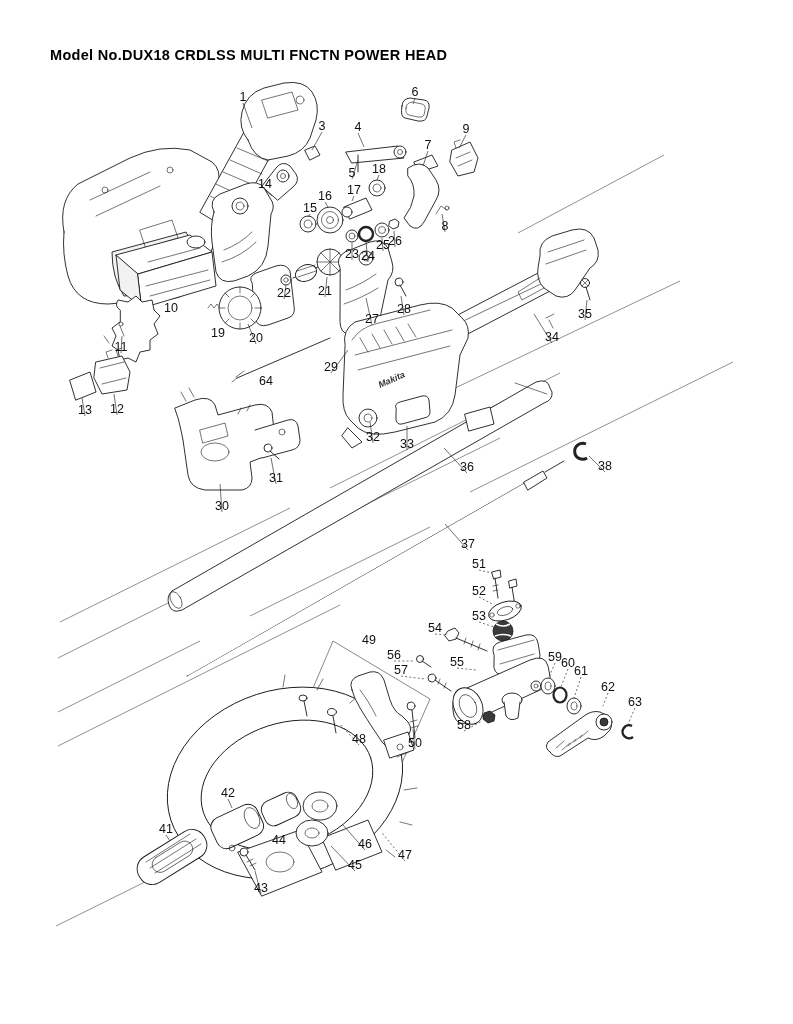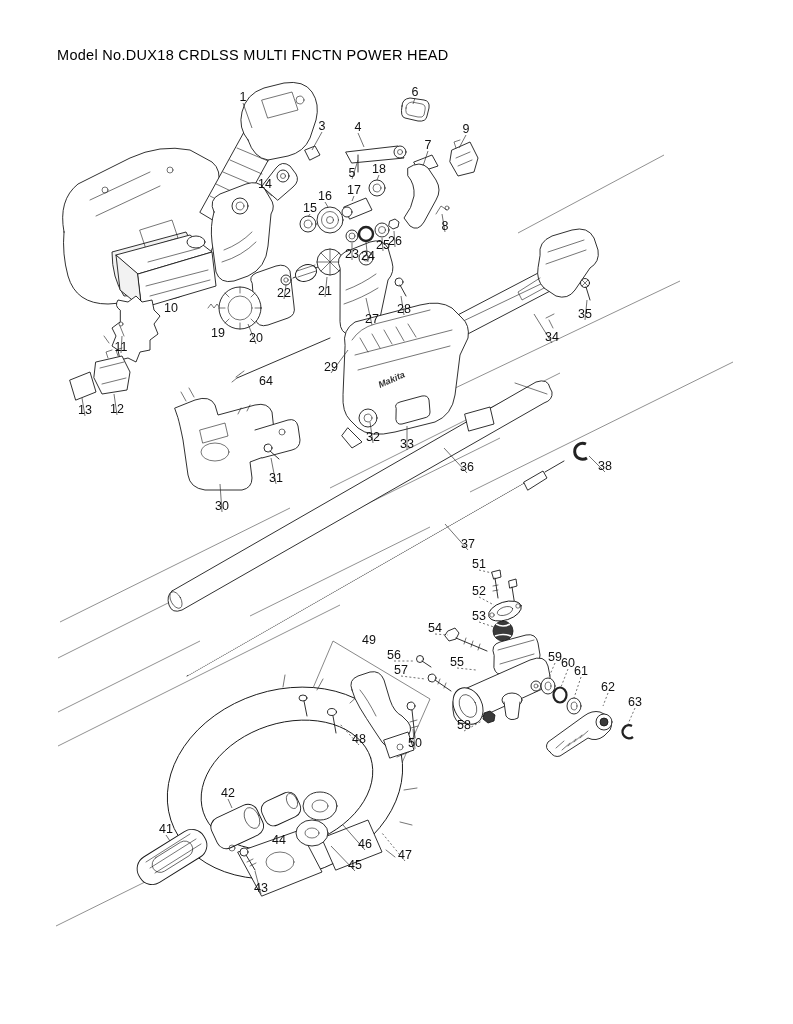--- a/index.html
+++ b/index.html
@@ -1,19 +1,19 @@
 <!DOCTYPE html>
 <html><head>
 <meta charset="utf-8">
 <style>
   html,body{margin:0;padding:0;background:#ffffff;width:793px;height:1024px;overflow:hidden;}
   body{font-family:"Liberation Sans", sans-serif;}
   .page{position:relative;width:793px;height:1024px;background:#fff;}
-  .title{position:absolute;left:57px;top:47px;font-size:14.5px;color:#000;
-         letter-spacing:.3px;font-weight:400;white-space:nowrap;}
+  .title{position:absolute;left:50px;top:47px;font-size:14.5px;color:#000;
+         letter-spacing:.3px;font-weight:700;white-space:nowrap;}
   svg{position:absolute;left:0;top:0;}
   .part-label{font-family:"Liberation Sans",sans-serif;font-size:12.5px;fill:#111;}
   .outline{fill:#fff;stroke:#1a1a1a;stroke-width:.9;stroke-linejoin:round;stroke-linecap:round;}
   .outline2{fill:none;stroke:#1a1a1a;stroke-width:.6;stroke-linejoin:round;stroke-linecap:round;}
   .shade{fill:#f2f2f2;stroke:#1a1a1a;stroke-width:.9;stroke-linejoin:round;}
   .dark{fill:#3a3a3a;stroke:#111;stroke-width:.8;}
   .breakline{stroke:#555;stroke-width:.65;fill:none;}
   .leader{stroke:#333;stroke-width:.7;}
   .brand{font-family:"Liberation Sans",sans-serif;font-size:9px;font-style:italic;font-weight:bold;fill:#333;}
 </style>

